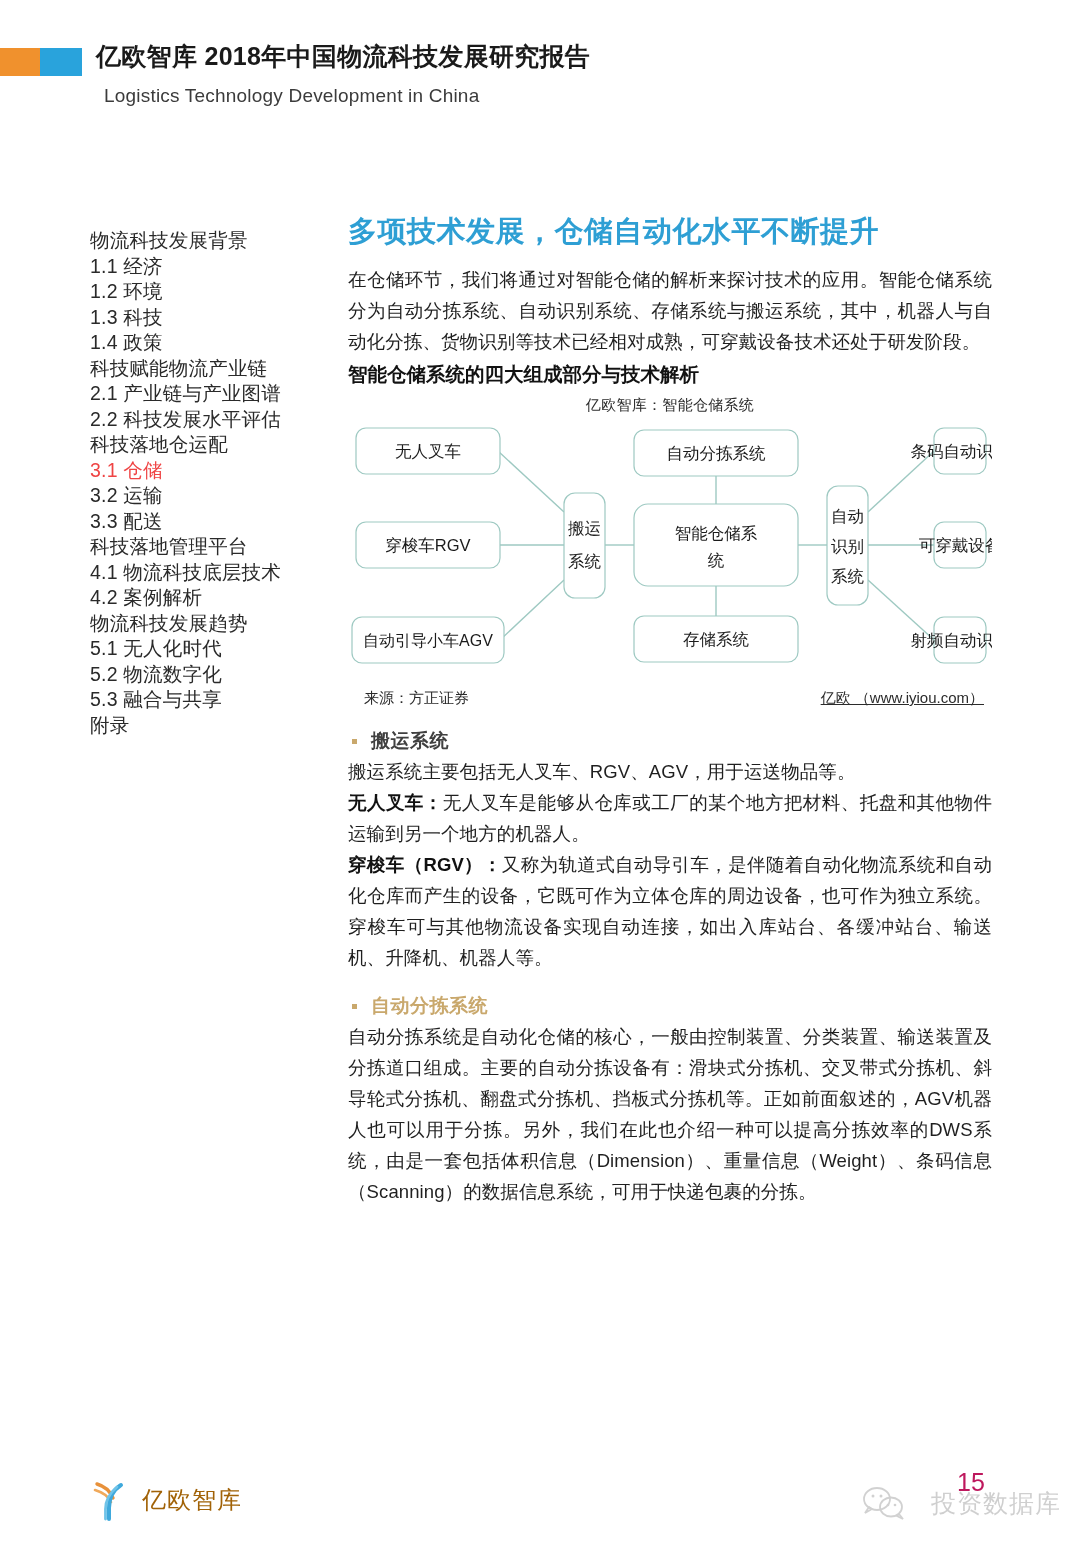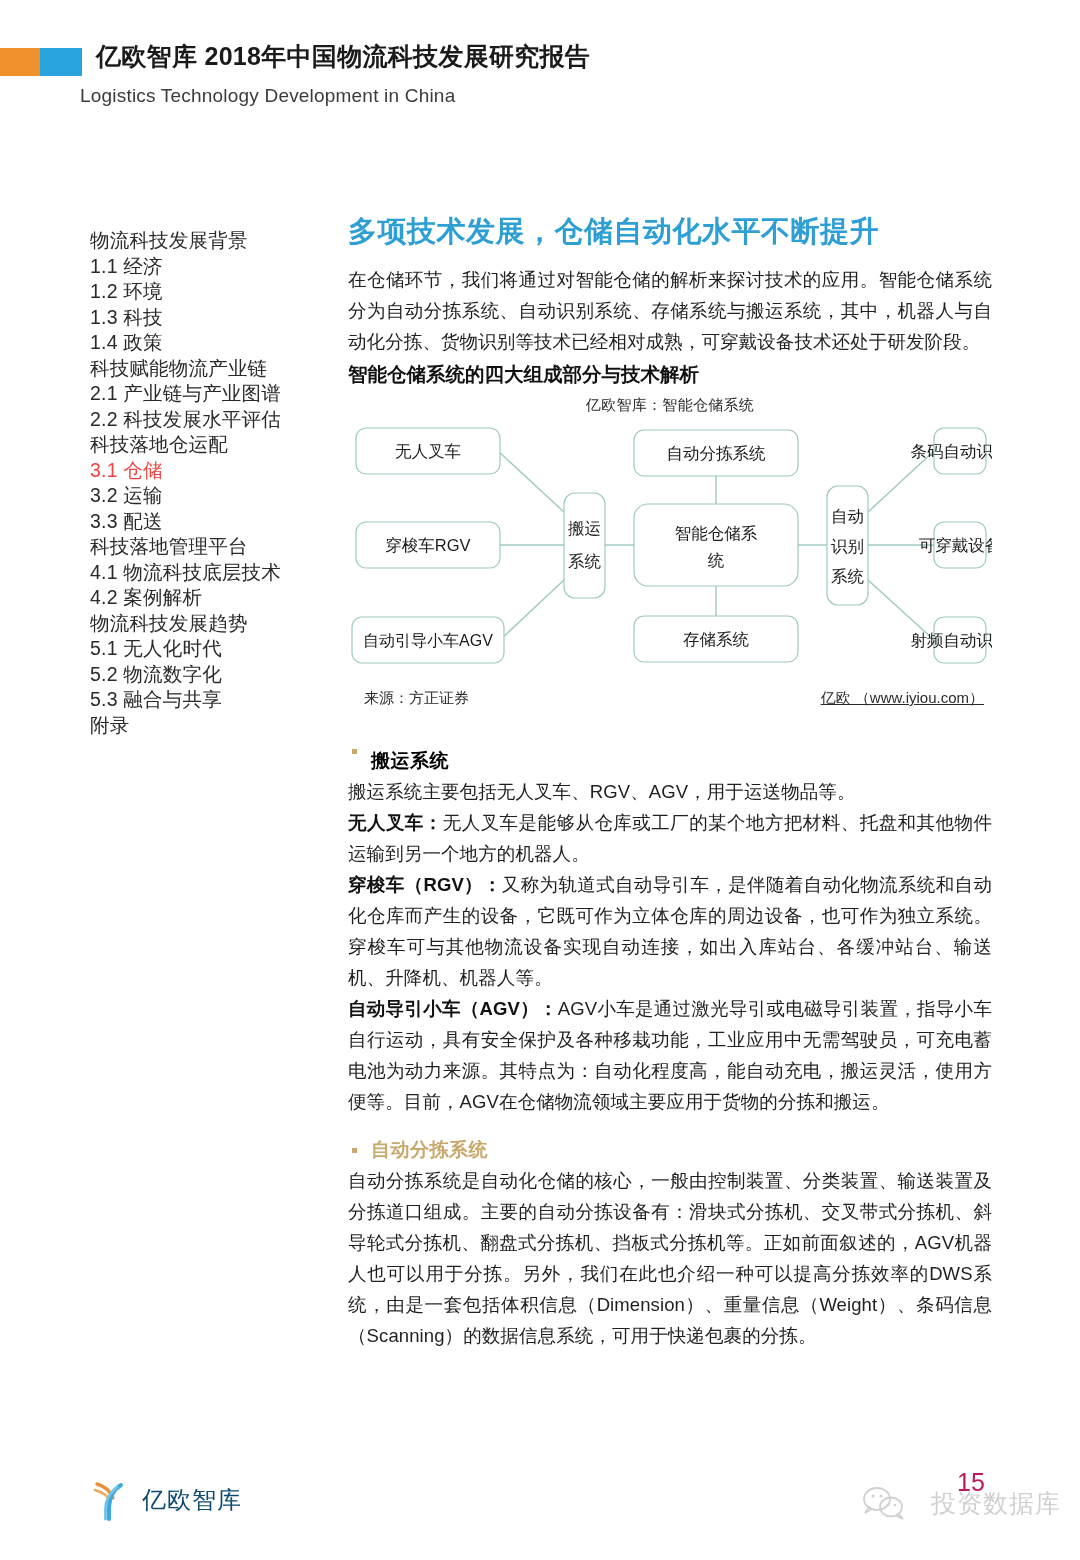--- a/index.html
+++ b/index.html
@@ -40,21 +40,21 @@
     left: 96px;
     top: 0px;
     font-size: 25px;
     font-weight: bold;
     color: #1a1a1a;
     letter-spacing: 0.3px;
     white-space: nowrap;
   }
   #hdr-title-en {
     position: absolute;
-    left: 80px;
+    left: 104px;
     top: 45px;
     font-size: 19px;
     font-weight: normal;
     color: #3b3b3b;
     letter-spacing: 0.2px;
     white-space: nowrap;
   }
 
   
   #sidebar {
@@ -179,21 +179,21 @@
   #footer-logo {
     position: absolute;
     left: 88px;
     top: 1478px;
     display: flex;
     align-items: center;
     gap: 14px;
   }
   #footer-logo .logo-text {
     font-size: 24px;
-    color: #0c4a6e;
+    color: #a16207;
     letter-spacing: 1px;
   }
   #page-number {
     position: absolute;
     left: 957px;
     top: 1468px;
     font-size: 25px;
     color: #be185d;
   }
   #watermark {
@@ -335,26 +335,25 @@
         </g>
       </svg>
 
       <div id="diagram-source">来源：方正证券</div>
       <div id="diagram-credit">亿欧 （www.iyiou.com）</div>
     </div>
 
     <div id="sections">
         <div class="sub-head">
           <span class="bullet" style="background: rgb(201, 168, 108);"></span>
-          <span class="sh-text" style="color: #000000; margin-top: 20px;">搬运系统</span>
+          <span class="sh-text" style="color: #404040;">搬运系统</span>
         </div>
         <div class="body-p">搬运系统主要包括无人叉车、RGV、AGV，用于运送物品等。</div>
         <div class="body-p"><b>无人叉车：</b>无人叉车是能够从仓库或工厂的某个地方把材料、托盘和其他物件运输到另一个地方的机器人。</div>
         <div class="body-p"><b>穿梭车（RGV）：</b>又称为轨道式自动导引车，是伴随着自动化物流系统和自动化仓库而产生的设备，它既可作为立体仓库的周边设备，也可作为独立系统。穿梭车可与其他物流设备实现自动连接，如出入库站台、各缓冲站台、输送机、升降机、机器人等。</div>
-        <div class="body-p"><b>自动导引小车（AGV）：</b>AGV小车是通过激光导引或电磁导引装置，指导小车自行运动，具有安全保护及各种移栽功能，工业应用中无需驾驶员，可充电蓄电池为动力来源。其特点为：自动化程度高，能自动充电，搬运灵活，使用方便等。目前，AGV在仓储物流领域主要应用于货物的分拣和搬运。</div>
         <div class="sub-head">
           <span class="bullet" style="background: rgb(201, 168, 108);"></span>
           <span class="sh-text" style="color: rgb(201, 168, 108);">自动分拣系统</span>
         </div>
         <div class="body-p">自动分拣系统是自动化仓储的核心，一般由控制装置、分类装置、输送装置及分拣道口组成。主要的自动分拣设备有：滑块式分拣机、交叉带式分拣机、斜导轮式分拣机、翻盘式分拣机、挡板式分拣机等。正如前面叙述的，AGV机器人也可以用于分拣。另外，我们在此也介绍一种可以提高分拣效率的DWS系统，由是一套包括体积信息（Dimension）、重量信息（Weight）、条码信息（Scanning）的数据信息系统，可用于快递包裹的分拣。</div>
       </div>
 
   </div>
 
   <div id="footer-logo">

